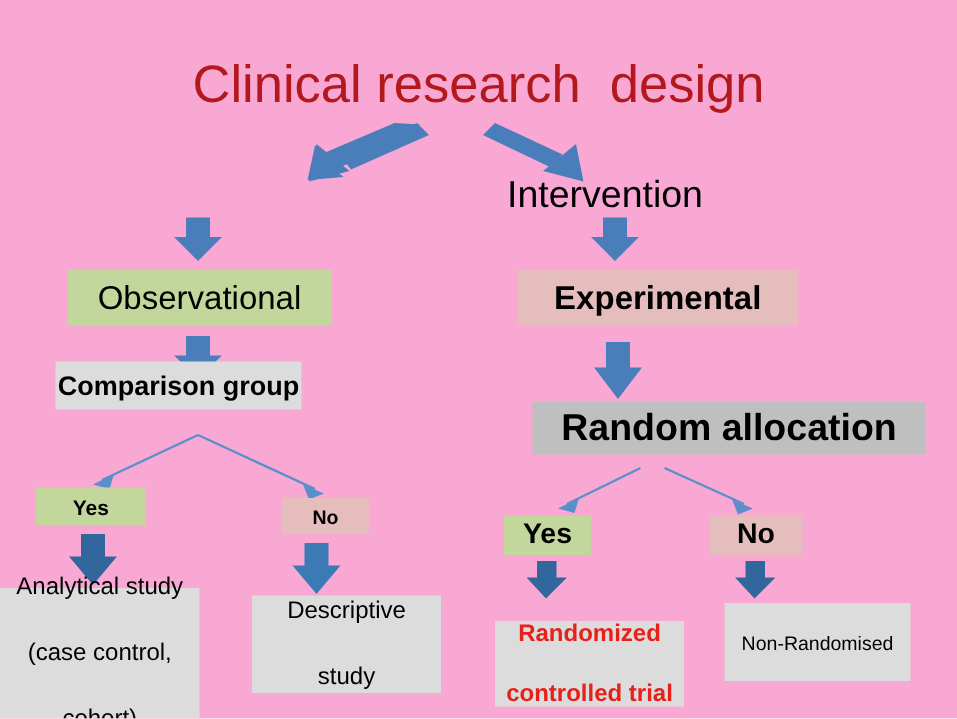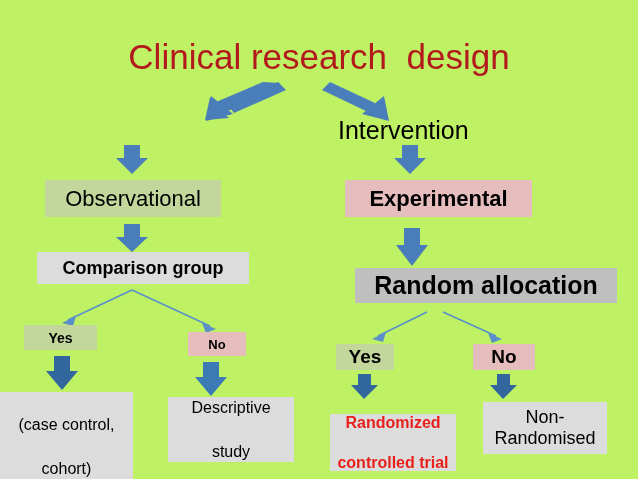--- a/index.html
+++ b/index.html
@@ -4,21 +4,21 @@
 <style>
   html, body {
     margin: 0;
     padding: 0;
     background: #ffffff;
   }
   #canvas {
     position: relative;
     width: 638px;
     height: 479px;
-    background: #bef264;
+    background: #f9a8d4;
     overflow: hidden;
     font-family: "Liberation Sans", sans-serif;
   }
 
   
   .title {
     position: absolute;
     left: 0;
     top: 36px;
     width: 638px;
@@ -59,21 +59,21 @@
   .grey-dk  { background: #bfbfbf; }
 
   .bold { font-weight: bold; }
   .red-text { color: #e8201c; }
 
   #box-observational {
     left: 45px; top: 180px; width: 176px; height: 37px;
     font-size: 22px;
   }
   #box-comparison-group {
-    left: 37px; top: 252px; width: 212px; height: 32px;
+    left: 37px; top: 241px; width: 164px; height: 32px;
     font-size: 18px;
   }
   #box-experimental {
     left: 345px; top: 180px; width: 187px; height: 37px;
     font-size: 22px;
   }
   #box-random-allocation {
     left: 355px; top: 268px; width: 262px; height: 35px;
     font-size: 25px;
   }
@@ -104,21 +104,21 @@
   #box-descriptive {
     left: 168px; top: 397px; width: 126px; height: 65px;
     font-size: 16px; line-height: 22px;
   }
   #box-rct {
     left: 330px; top: 399px; width: 126px; height: 57px;
     font-size: 16px; line-height: 20px; margin-top: 15px;
   }
   #box-non-randomised {
     left: 483px; top: 402px; width: 124px; height: 52px;
-    font-size: 18px;
+    font-size: 13px;
   }
 
   
   .arrow-svg {
     position: absolute;
     pointer-events: none;
   }
   #arrows-layer { position: absolute; left: 0; top: 0; width: 638px; height: 479px; }
 </style>
 </head>
@@ -206,21 +206,21 @@
   <div class="box green bold" id="chip-yes-left">
     <span>Yes</span>
   </div>
 
   <div class="box pink bold" id="chip-no-left">
     <span>No</span>
   </div>
 
   <div class="box grey" id="box-analytical">
     <span>
-      <br>
+      <span>Analytical study</span><br>
       <span>(case control,</span><br>
       <span>cohort)</span>
     </span>
   </div>
 
   <div class="box grey" id="box-descriptive">
     <span>
       <span>Descriptive</span><br>
       <span>study</span>
     </span>

